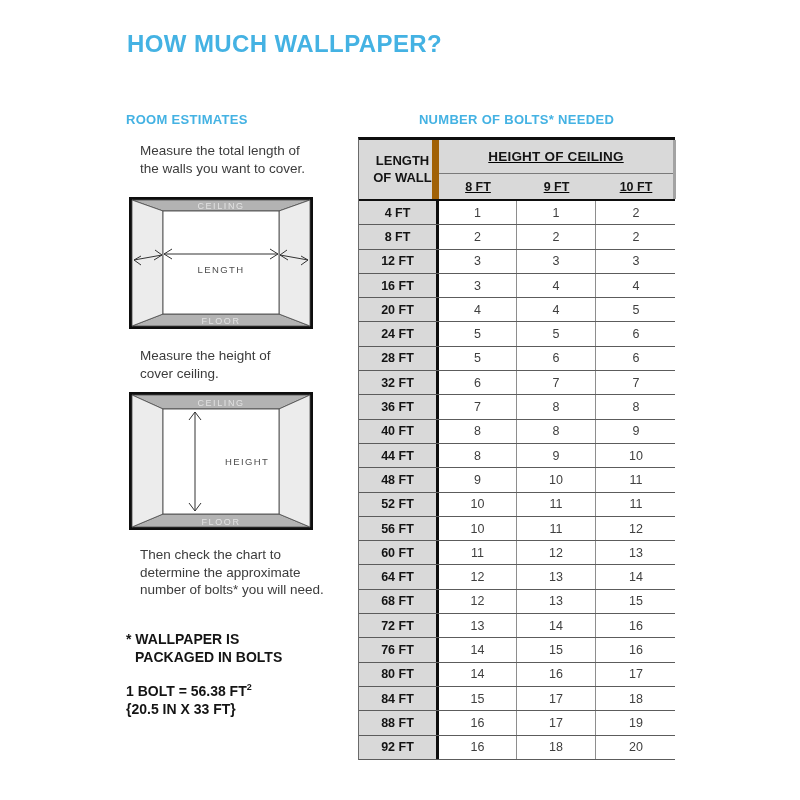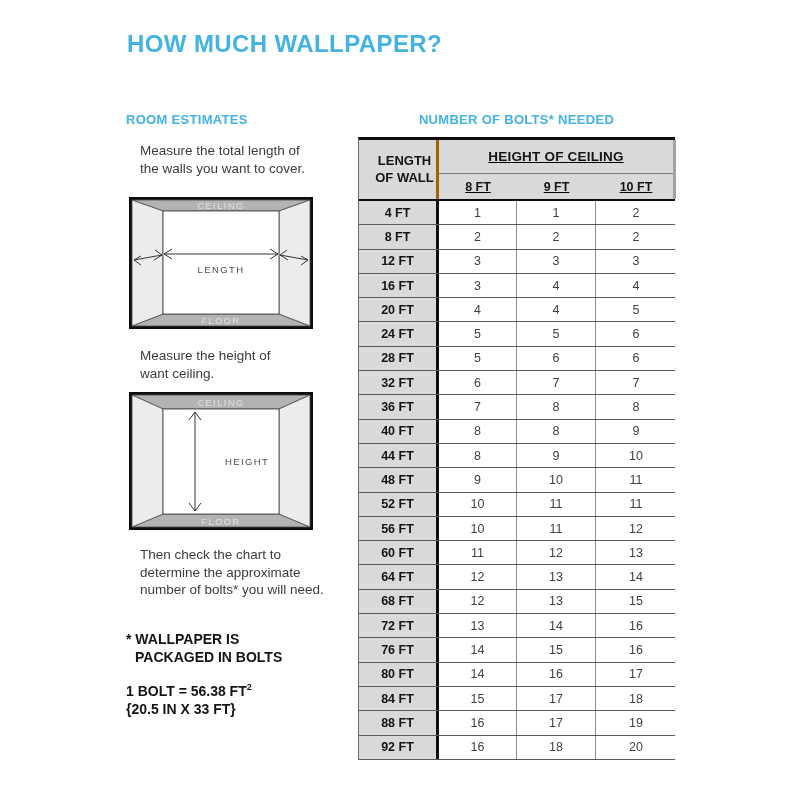--- a/index.html
+++ b/index.html
@@ -40,21 +40,21 @@
   
   .table-heading {
     position:absolute; left:358px; top:112px; width:317px; text-align:center;
   }
   .table-wrap {
     position:absolute; left:358px; top:137px; width:317px;
     border-top:3px solid #0e0e0e; border-left:1px solid #6a6a6a;
   }
   .hdr { display:grid; grid-template-columns:80px 237px; border-bottom:2px solid #0e0e0e; }
   .hdr-left {
-    background:#d9d9d9; border-right:3px solid #a16207;
+    background:#d9d9d9; border-right:7px solid #a16207;
     height:59px; display:flex; align-items:center; justify-content:center;
     text-align:center; font-size:13px; font-weight:bold; color:#141414; line-height:1.25;padding-left:14px;
   }
   .hdr-right { border-right:3px solid #a3a3a3;text-decoration:underline; }
   .hdr-span {
     background:#d9d9d9; height:34px; display:flex; align-items:center; justify-content:center;
     font-size:13.5px; font-weight:bold; color:#141414; letter-spacing:.2px;
     border-bottom:1px solid #7a7a7a;
   }
   .hdr-subs { display:grid; grid-template-columns:78px 79px 80px; background:#d9d9d9; height:25px; }
@@ -110,21 +110,21 @@
       <polyline points="26,53 33,58 25,63"></polyline>
       <line x1="151" y1="58" x2="179" y2="63"></line>
       <polyline points="158,53 151,58 159,63"></polyline>
       <polyline points="172,59 179,63 172,68"></polyline>
     </g>
     <text x="92" y="76" text-anchor="middle" class="diag-dim-label">LENGTH</text>
   </svg>
 
   <div class="para para2">
     <div>Measure the height of</div>
-    <div>want ceiling.</div>
+    <div>cover ceiling.</div>
   </div>
 
   <svg class="diagram diagram2" width="184" height="138" viewBox="0 0 184 138">
     <rect x="1.5" y="1.5" width="181" height="135" fill="#ffffff" stroke="#0e0e0e" stroke-width="3"></rect>
     <polygon points="3,3 181,3 150,17 34,17" fill="#b3b3b3" stroke="#4a4a4a" stroke-width="0.8"></polygon>
     <polygon points="3,135 181,135 150,122 34,122" fill="#b3b3b3" stroke="#4a4a4a" stroke-width="0.8"></polygon>
     <polygon points="3,3 34,17 34,122 3,135" fill="#ececec" stroke="#4a4a4a" stroke-width="0.8"></polygon>
     <polygon points="181,3 150,17 150,122 181,135" fill="#ececec" stroke="#4a4a4a" stroke-width="0.8"></polygon>
     <rect x="34" y="17" width="116" height="105" fill="#ffffff" stroke="#4a4a4a" stroke-width="0.9"></rect>
     <text x="92" y="14" text-anchor="middle" class="diag-band-label">CEILING</text>

